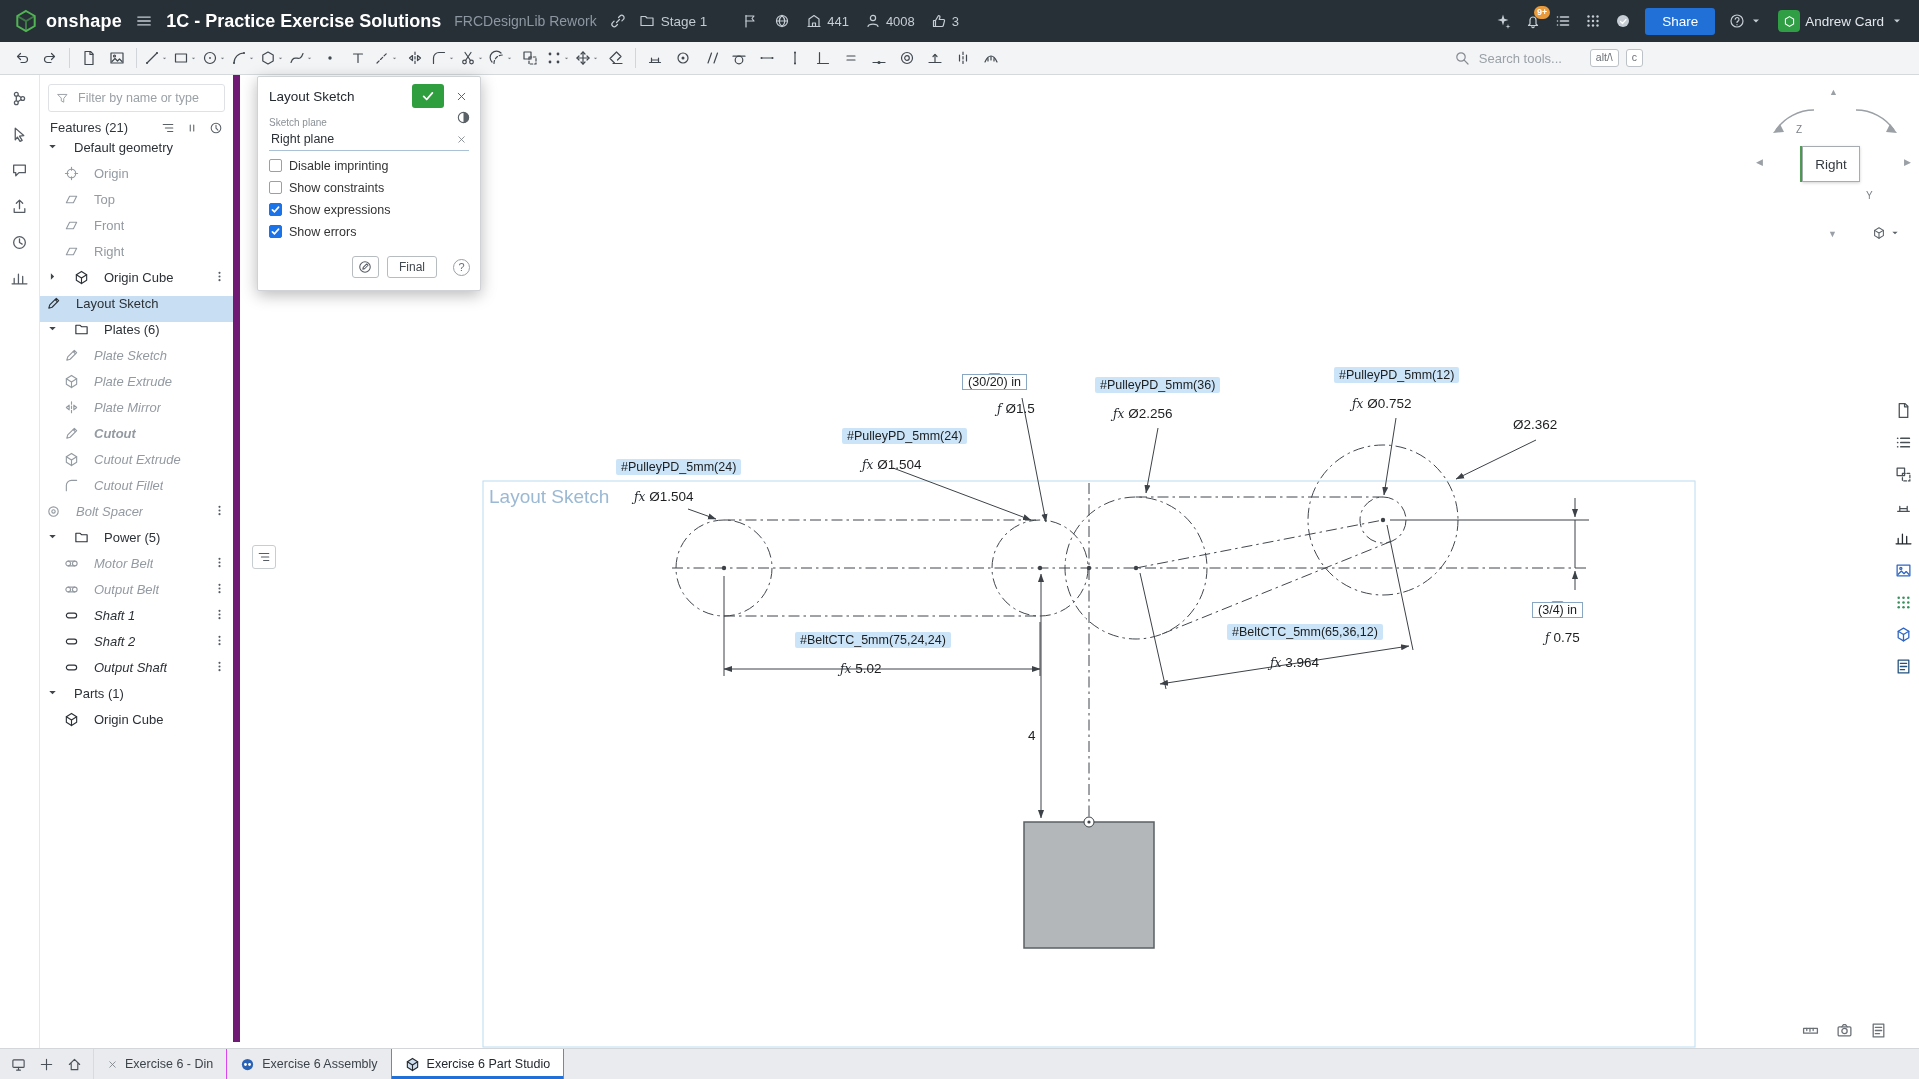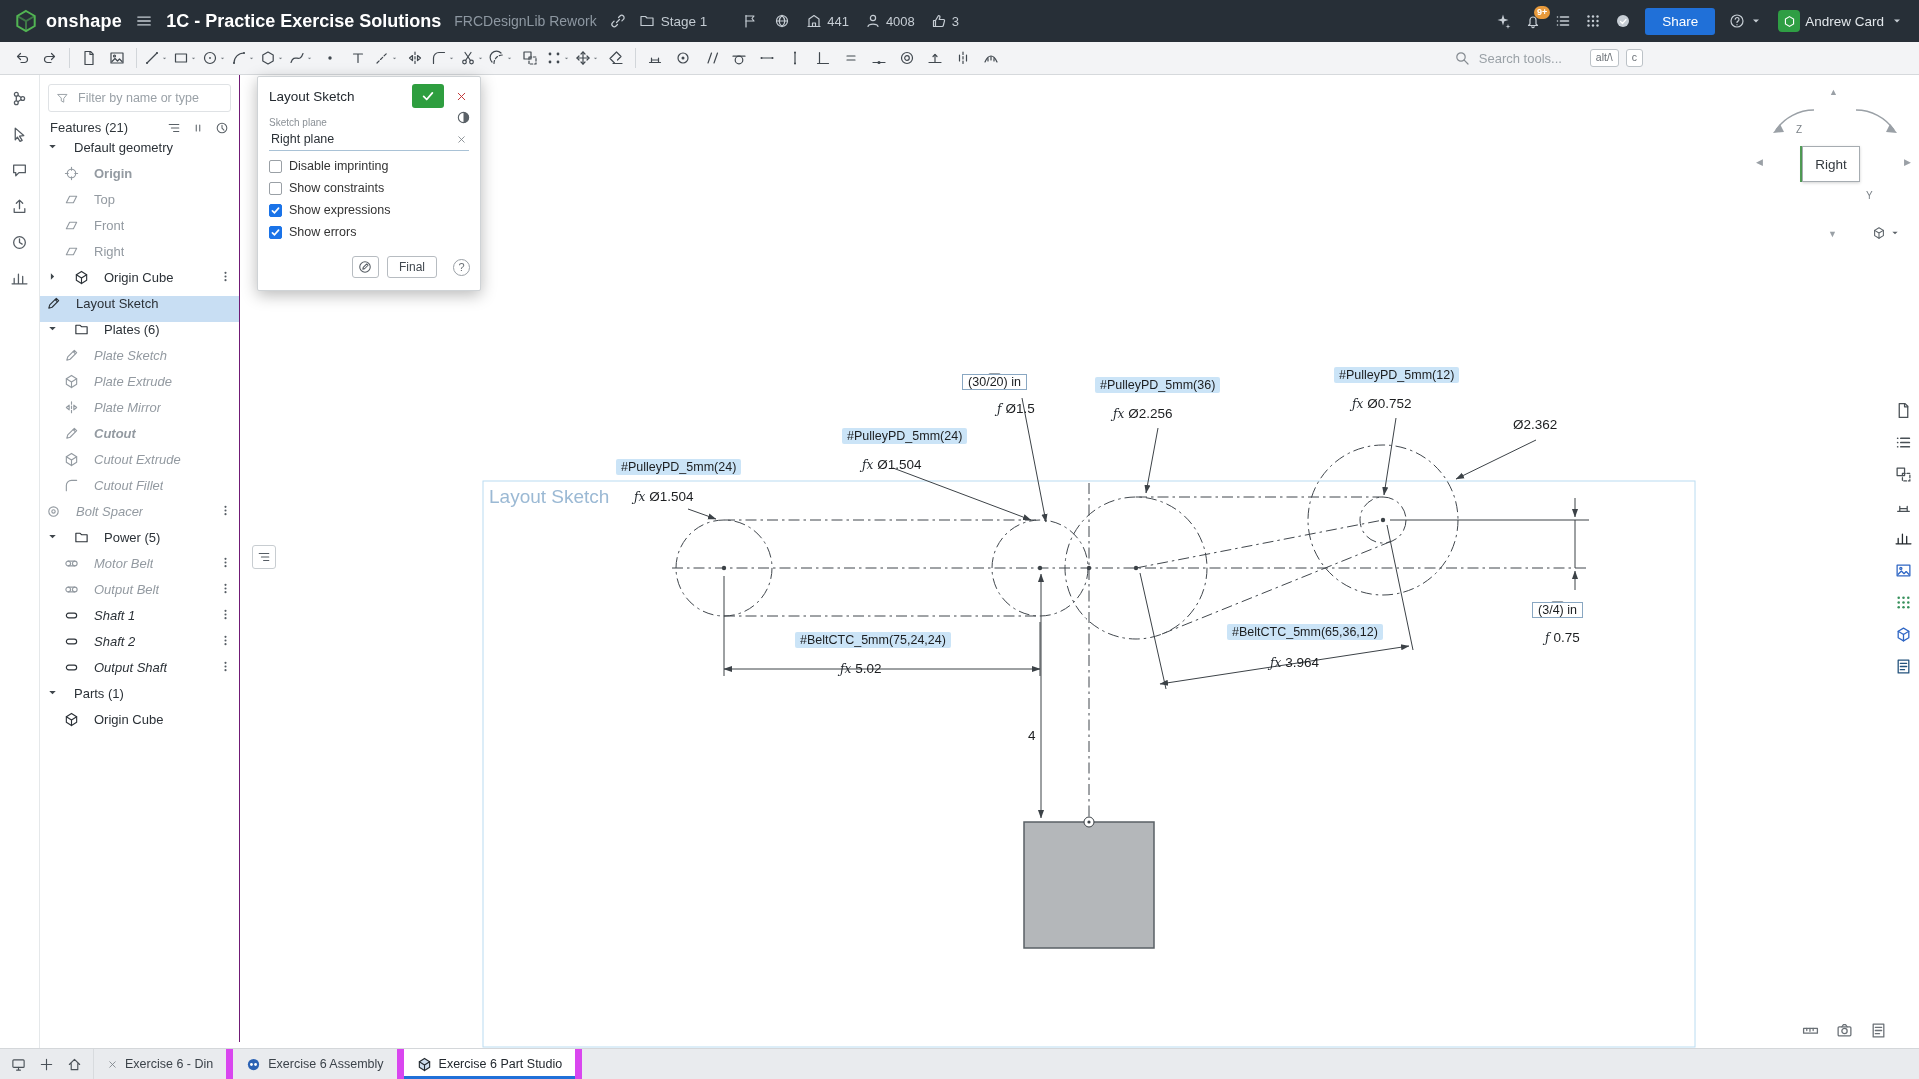--- a/index.html
+++ b/index.html
@@ -41,21 +41,21 @@
 .tsearch{margin-left:auto;display:flex;align-items:center;gap:7px;margin-right:268px;color:#858b91}
 .tsearch input{border:none;background:transparent;font-size:13px;color:#555;width:106px;outline:none}
 .tsearch input::placeholder{color:#9aa1a7}
 .key{border:1px solid #bcc2c7;border-radius:3px;font-size:10.5px;color:#6a7076;padding:1px 5px;background:#fff;line-height:1.3}
 
 
 .leftrail{position:absolute;top:75px;left:0;bottom:31px;width:40px;background:#fff;border-right:1px solid #e5e8ea;display:flex;flex-direction:column;align-items:center;padding-top:15px;gap:19px;z-index:60;color:#555c63}
 .rail-icn svg{width:17px;height:17px}
 
 
-.panel{position:absolute;top:75px;left:40px;bottom:37px;width:200px;background:#fff;border-right:1px solid #701a75;z-index:60;display:flex;flex-direction:column}
+.panel{position:absolute;top:75px;left:40px;bottom:37px;width:200px;background:#fff;border-right:7px solid #701a75;z-index:60;display:flex;flex-direction:column}
 .filter{display:flex;align-items:center;gap:7px;margin:9px 8px 5px;padding:5px 7px;border:1px solid #dfe2e5;border-radius:3px;color:#9aa1a7}
 .filter .icn svg{width:13px;height:13px}
 .filter input{border:none;outline:none;flex:1;font-size:12.5px;color:#555;background:transparent;width:100%}
 .filter input::placeholder{color:#9aa1a7}
 .feat-head{display:flex;align-items:center;padding:3px 10px 5px;font-size:13px;color:#2f353a}
 .fh-icons{margin-left:auto;display:flex;gap:10px;color:#5a6167}
 .fh-icons .icn svg{width:14px;height:14px}
 .tree{flex:1;overflow:hidden;font-size:13px}
 .trow{display:flex;align-items:flex-start;height:26px;gap:15px;padding-right:2px}
 .trow .car{width:13px;display:flex;color:#3f464c}
@@ -76,36 +76,36 @@
 .btn-ok{width:32px;height:24px;background:#2e9e3f;border-radius:3px;color:#fff;display:flex;align-items:center;justify-content:center}
 .btn-ok svg{width:14px;height:14px}
 .btn-cancel{width:22px;height:22px;color:#c03434;display:flex;align-items:center;justify-content:center}
 .btn-cancel svg{width:13px;height:13px}
 .half{position:absolute;right:9px;top:33px;color:#5a6167}
 .half svg{width:15px;height:15px}
 .fld-lbl{margin:4px 11px 0;font-size:10px;color:#8a9096}
 .fld{display:flex;align-items:center;margin:1px 11px 5px;border-bottom:1px solid #a9c2d6;padding:3px 2px 4px;font-size:12.5px;color:#2b3137}
 .fld .x{margin-left:auto;color:#7a8187;display:flex}
 .fld .x svg{width:11px;height:11px}
-.chk{display:flex;align-items:flex-end;gap:7px;margin:8px 11px}
+.chk{display:flex;align-items:flex-start;gap:7px;margin:8px 11px}
 .box{width:13px;height:13px;border:1px solid #9aa0a6;border-radius:2px;background:#fff;display:flex;align-items:center;justify-content:center}
 .box.on{background:#1a73e8;border-color:#1a73e8}
 .box svg{width:11px;height:11px}
 .dlg-foot{display:flex;align-items:center;justify-content:flex-end;gap:8px;padding:9px 10px 10px}
 .icon-btn{width:27px;height:22px;border:1px solid #b7bcc1;border-radius:3px;display:flex;align-items:center;justify-content:center;color:#555c63;background:#fff}
 .icon-btn svg{width:14px;height:14px}
 .final-btn{border:1px solid #b7bcc1;background:#fff;border-radius:3px;padding:3px 11px;font-size:12px;color:#41484f}
 .help-q{width:17px;height:17px;border-radius:50%;border:1px solid #9aa0a6;color:#6a7076;font-size:11px;display:flex;align-items:center;justify-content:center;margin-left:8px}
 
 
 .bottombar{position:absolute;bottom:0;left:0;right:0;height:31px;background:#e9ebee;border-top:1px solid #d4d7da;display:flex;align-items:stretch;z-index:70;color:#4a5158}
 .bb-tools{display:flex;align-items:center;gap:13px;padding:0 11px;border-right:1px solid #d8dbde}
 .bb-tools .icn svg{width:15px;height:15px}
 #tabs{display:flex;align-items:stretch}
-.tab{display:flex;align-items:center;gap:7px;padding:0 13px;font-size:12.5px;border-right:7px solid #d946ef;white-space:nowrap;color:#3c434a}
+.tab{display:flex;align-items:center;gap:7px;padding:0 13px;font-size:12.5px;border-right:1px solid #d946ef;white-space:nowrap;color:#3c434a}
 .tab .icn svg{width:15px;height:15px}
 .tab.active{background:#fff;box-shadow:inset 0 -3px 0 #2070d8;color:#23292f}
 .tclose{color:#7a8187}
 .tclose svg{width:11px !important;height:11px !important}
 
 
 .sketchsvg{position:absolute;inset:0;z-index:2;pointer-events:none}
 #annotations{position:absolute;inset:0;z-index:6;pointer-events:none}
 .ann{position:absolute;display:flex;align-items:baseline;gap:4px;font-size:13px;color:#1c1e20;white-space:nowrap;pointer-events:auto}
 .ann.pill .txt{background:#cbe4f7;padding:1px 5px;border-radius:2px;font-size:12.5px}
@@ -942,21 +942,21 @@
   </div>
   <div class="tree" id="tree">
       <div class="trow" style="padding-left: 6px;">
         <span class="icn car">
           <svg viewBox="0 0 16 16" fill="none" stroke="currentColor" stroke-width="1.2" stroke-linecap="round" stroke-linejoin="round">
             <path d="M4 6l4 4 4-4z" fill="currentColor" stroke="none"></path>
           </svg>
         </span>
         <span class="lab">Default geometry</span>
       </div>
-      <div class="trow muted" style="padding-left: 24px; font-weight: bold;">
+      <div class="trow muted" style="padding-left: 24px;">
         <span class="icn ficn">
           <svg viewBox="0 0 16 16" fill="none" stroke="currentColor" stroke-width="1.2" stroke-linecap="round" stroke-linejoin="round">
             <circle cx="8" cy="8" r="4.5"></circle>
             <path d="M8 1.5v3M8 11.5v3M1.5 8h3M11.5 8h3"></path>
           </svg>
         </span>
         <span class="lab">Origin</span>
       </div>
       <div class="trow muted" style="padding-left: 24px;">
         <span class="icn ficn">

